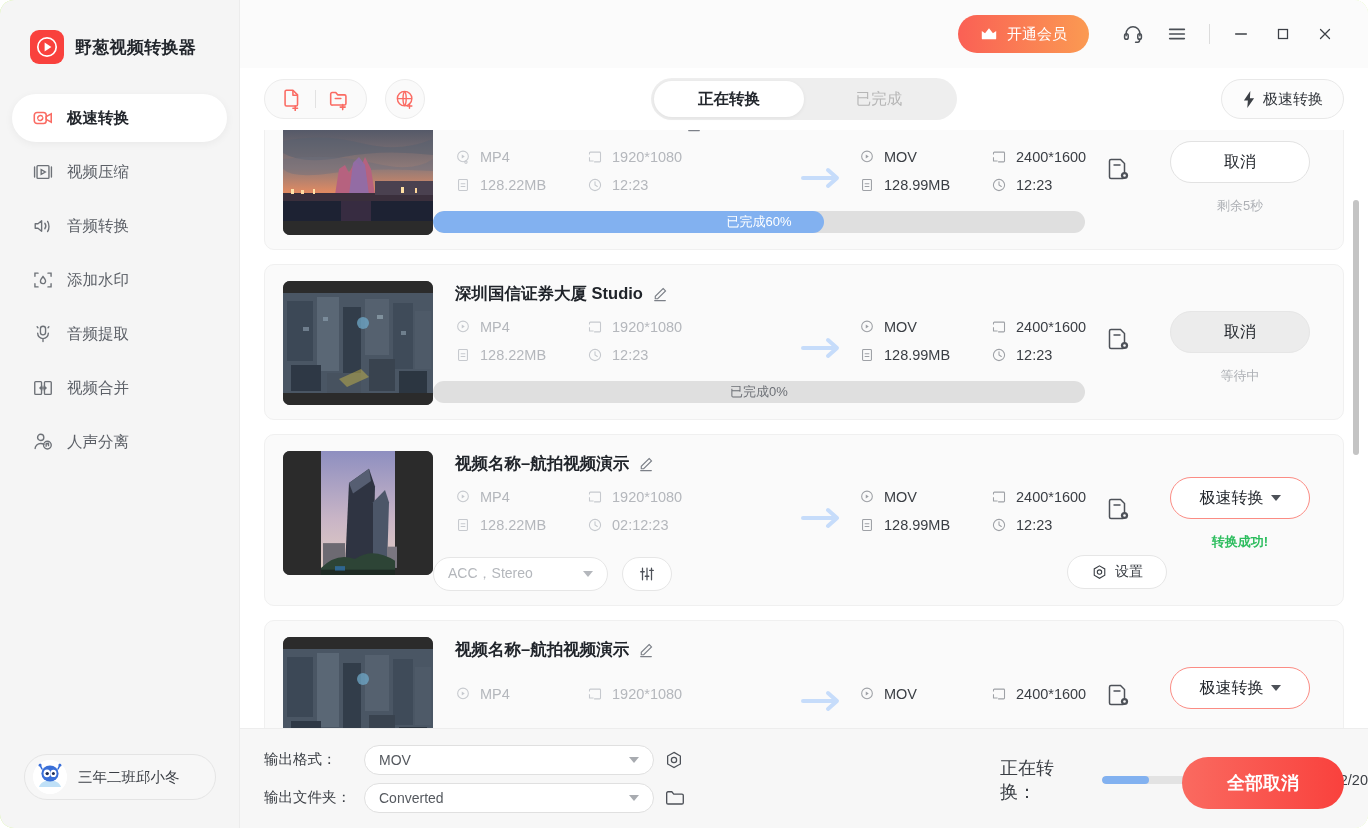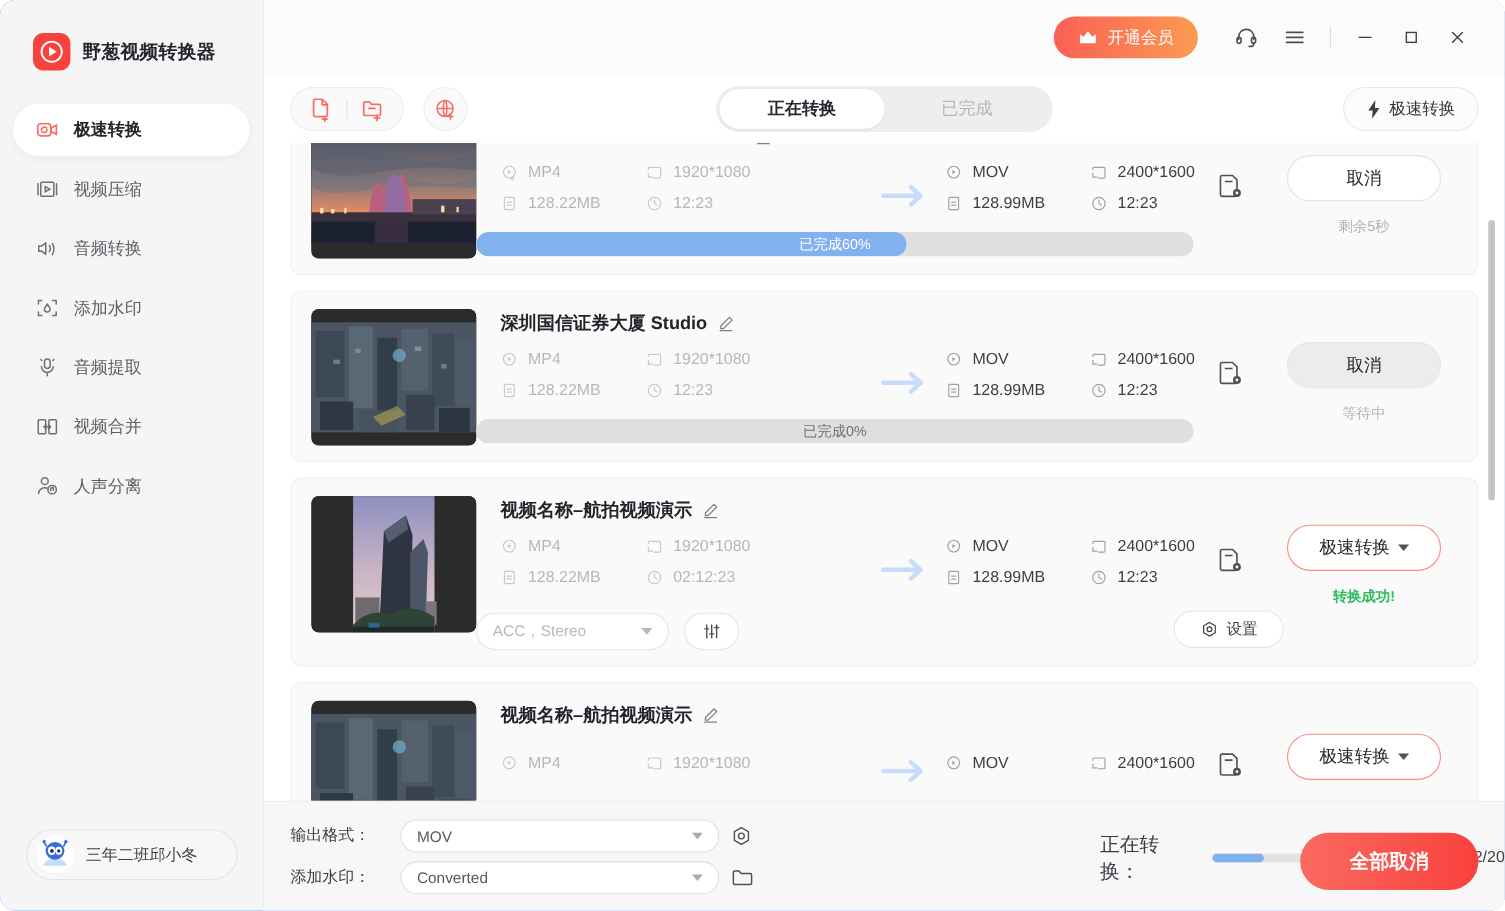--- a/index.html
+++ b/index.html
@@ -5,21 +5,21 @@
   * { box-sizing: border-box; margin: 0; padding: 0; }
   html, body {
     width: 1368px; height: 828px;
     background: #ffffff;
     font-family: "Liberation Sans", "DejaVu Sans", sans-serif;
     overflow: hidden;
   }
   .app {
     position: relative;
     width: 1368px; height: 828px;
-    background: #3b82f6;
+    background: #bef264;
     border-radius: 14px;
     overflow: hidden;
     display: flex;
   }
 
   
   .sidebar {
     width: 240px; height: 828px;
     background: #f5f5f5;
     flex: 0 0 240px;
@@ -1099,21 +1099,21 @@
             <span class="chev" style="color:#a8abb0"></span>
           </div>
           <div class="out-ico">
             <svg width="20" height="20" viewBox="0 0 22 22" fill="none" stroke="currentColor" stroke-width="1.4">
               <path d="M11 2.6l7 4v8.8l-7 4-7-4V6.6z"></path>
               <circle cx="11" cy="11" r="2.9"></circle>
             </svg>
           </div>
         </div>
         <div class="out-row">
-          <span class="out-label">添加水印：</span>
+          <span class="out-label">输出文件夹：</span>
           <div class="out-select">
             <span class="cv">Converted</span>
             <span class="chev" style="color:#a8abb0"></span>
           </div>
           <div class="out-ico">
             <svg width="21" height="21" viewBox="0 0 22 22" fill="none" stroke="currentColor" stroke-width="1.4" stroke-linejoin="round">
               <path d="M2.8 6.4a1.4 1.4 0 0 1 1.4-1.4h4l2 2.4h8.6a1.4 1.4 0 0 1 1.4 1.4v7.6a1.4 1.4 0 0 1-1.4 1.4H4.2a1.4 1.4 0 0 1-1.4-1.4z"></path>
             </svg>
           </div>
         </div>

